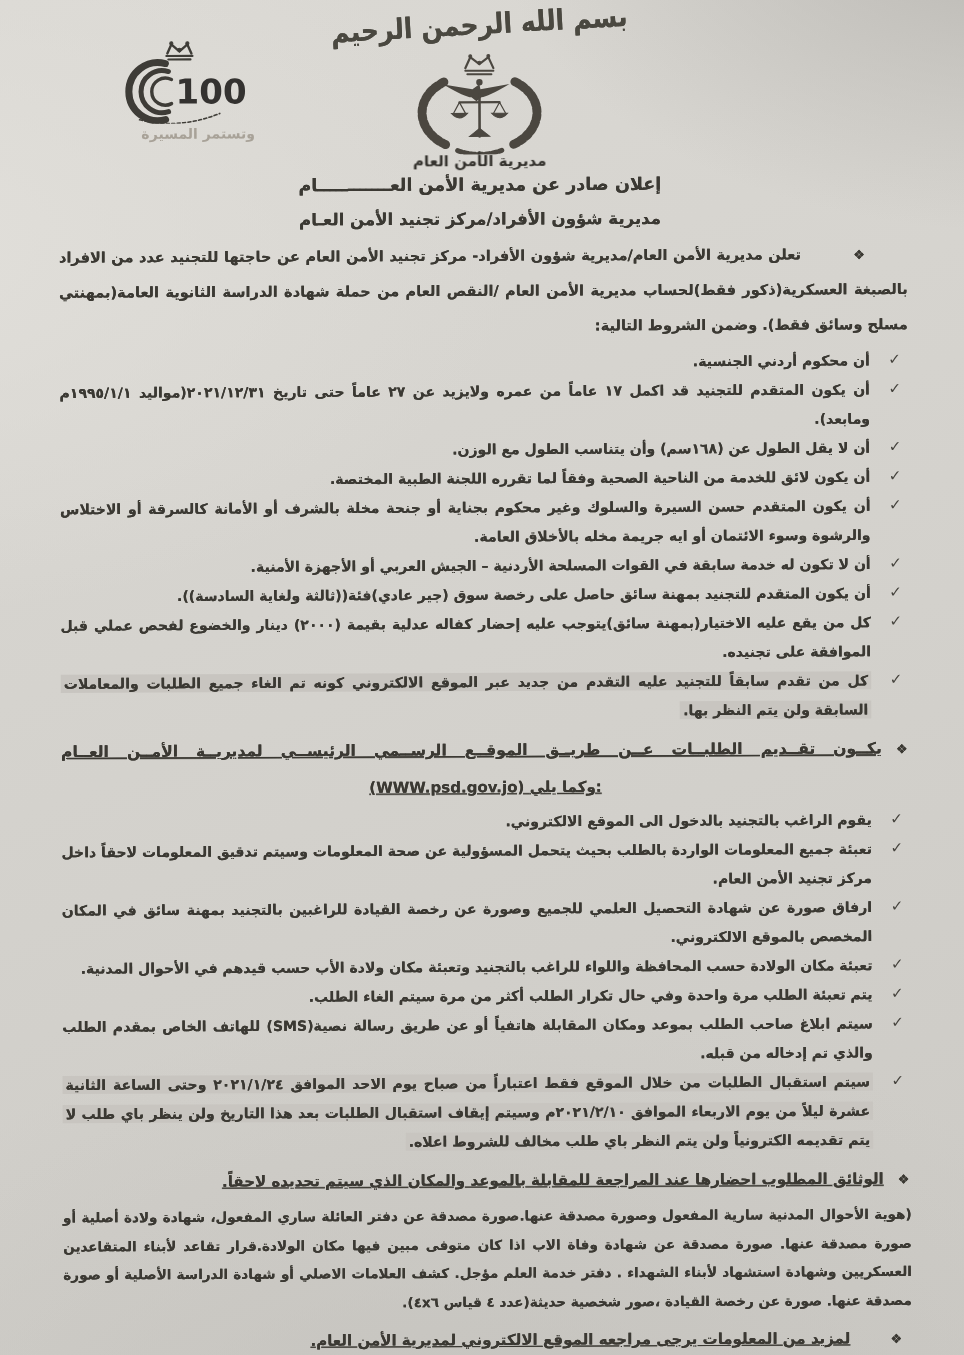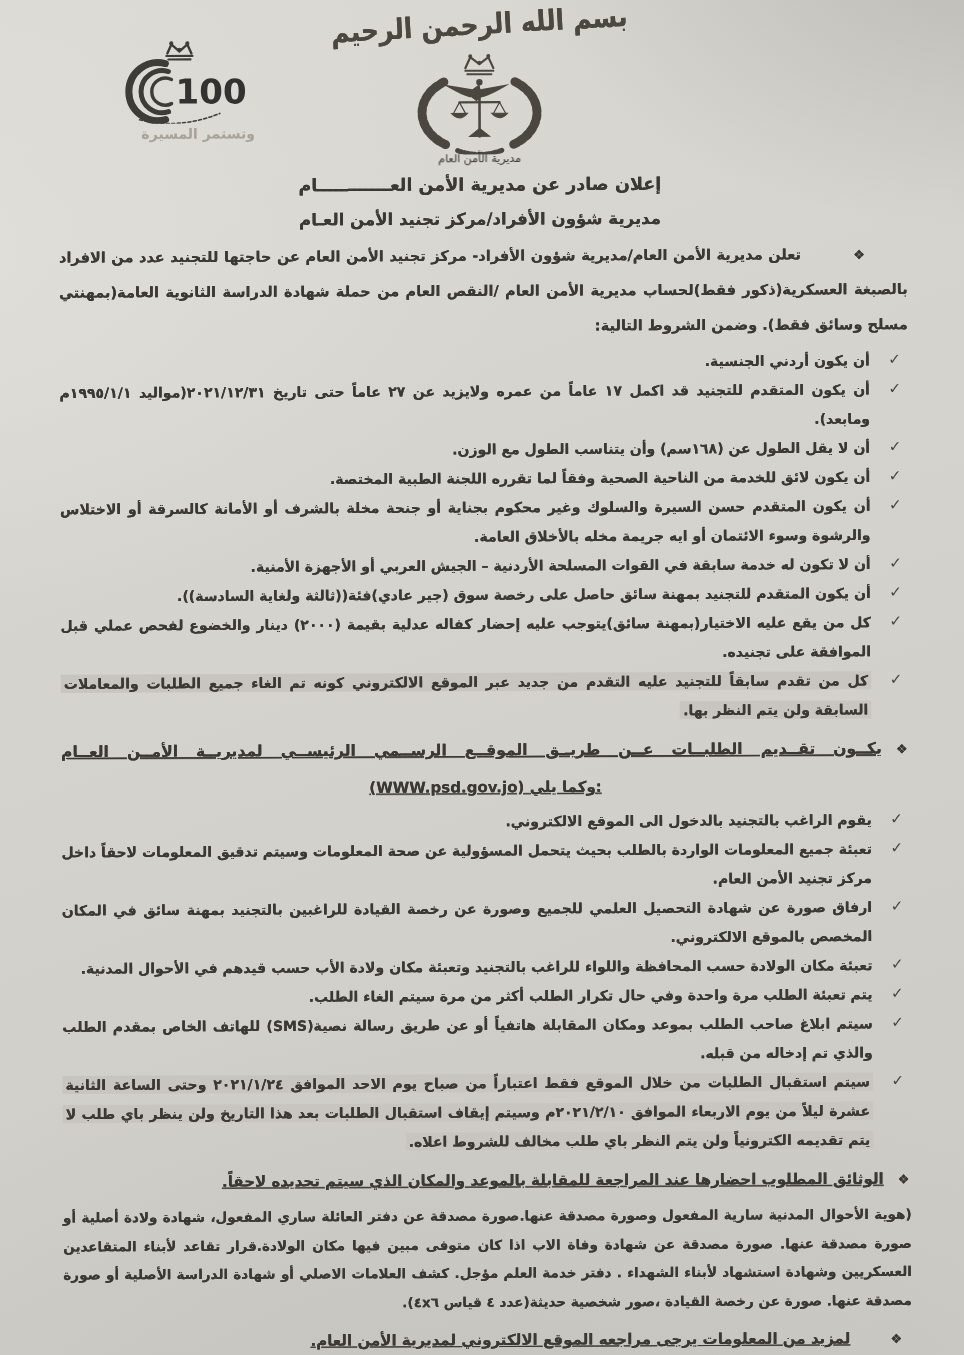--- a/index.html
+++ b/index.html
@@ -31,21 +31,21 @@
     white-space:nowrap;
   }
   .centennial{position:absolute;left:108px;top:40px;width:150px;text-align:right;color:#403e39;}
   .centennial svg{display:block;margin:0 auto;}
   .centennial .tagline{
     margin-top:2px;font-size:14px;font-weight:bold;color:#a8a298;
     letter-spacing:1px;
   }
   .emblem{position:absolute;left:50%;top:52px;transform:translateX(-50%);text-align:center;}
   .emblem-banner{
-    margin-top:-6px;font-size:11px;font-weight:normal;color:#35332e;
+    margin-top:-6px;font-size:15px;font-weight:bold;color:#35332e;
     filter:blur(.4px);letter-spacing:.5px;
   }
   .titles{position:absolute;top:168px;width:100%;text-align:center;direction:rtl;}
   .title1{font-size:17.5px;font-weight:bold;line-height:36px;text-shadow:0 0 .6px currentColor;}
   .title2{font-size:16.5px;font-weight:bold;line-height:34px;text-shadow:0 0 .5px currentColor;}
   
   .content{
     direction:rtl;
     padding:2px 56px 0 62px;
     font-weight:bold;
@@ -158,21 +158,21 @@
     <div class="titles">
       <div class="title1">إعلان صادر عن مديرية الأمن العــــــــــــام</div>
       <div class="title2">مديرية شؤون الأفراد/مركز تجنيد الأمن العـام</div>
     </div>
   </div>
 
   <div class="content">
 
     <p class="intro"><span class="diamond">❖</span><span>تعلن مديرية الأمن العام/مديرية شؤون الأفراد- مركز تجنيد الأمن العام عن حاجتها للتجنيد عدد من الافراد بالصبغة العسكرية(ذكور فقط)لحساب مديرية الأمن العام /النقص العام من حملة شهادة الدراسة الثانوية العامة(بمهنتي مسلح وسائق فقط). وضمن الشروط التالية:</span></p>
 
-    <div class="item"><span class="check">✓</span><span class="t">أن يكون أردني الجنسية.</span></div>
+    <div class="item"><span class="check">✓</span><span class="t">أن محكوم أردني الجنسية.</span></div>
     <div class="item"><span class="check">✓</span><span class="t">أن يكون المتقدم للتجنيد قد اكمل ١٧ عاماً من عمره ولايزيد عن ٢٧ عاماً حتى تاريخ ٢٠٢١/١٢/٣١(مواليد ١٩٩٥/١/١م ومابعد).</span></div>
     <div class="item"><span class="check">✓</span><span class="t">أن لا يقل الطول عن (١٦٨سم) وأن يتناسب الطول مع الوزن.</span></div>
     <div class="item"><span class="check">✓</span><span class="t">أن يكون لائق للخدمة من الناحية الصحية وفقاً لما تقرره اللجنة الطبية المختصة.</span></div>
     <div class="item"><span class="check">✓</span><span class="t">أن يكون المتقدم حسن السيرة والسلوك وغير محكوم بجناية أو جنحة مخلة بالشرف أو الأمانة كالسرقة أو الاختلاس والرشوة وسوء الائتمان أو ايه جريمة مخله بالأخلاق العامة.</span></div>
     <div class="item"><span class="check">✓</span><span class="t">أن لا تكون له خدمة سابقة في القوات المسلحة الأردنية – الجيش العربي أو الأجهزة الأمنية.</span></div>
     <div class="item"><span class="check">✓</span><span class="t">أن يكون المتقدم للتجنيد بمهنة سائق حاصل على رخصة سوق (جير عادي)فئة((ثالثة ولغاية السادسة)).</span></div>
     <div class="item"><span class="check">✓</span><span class="t">كل من يقع عليه الاختيار(بمهنة سائق)يتوجب عليه إحضار كفاله عدلية بقيمة (٢٠٠٠) دينار والخضوع لفحص عملي قبل الموافقة على تجنيده.</span></div>
     <div class="item"><span class="check">✓</span><span class="t hl">كل من تقدم سابقاً للتجنيد عليه التقدم من جديد عبر الموقع الالكتروني كونه تم الغاء جميع الطلبات والمعاملات السابقة ولن يتم النظر بها.</span></div>
 
     <div class="sec-head">

